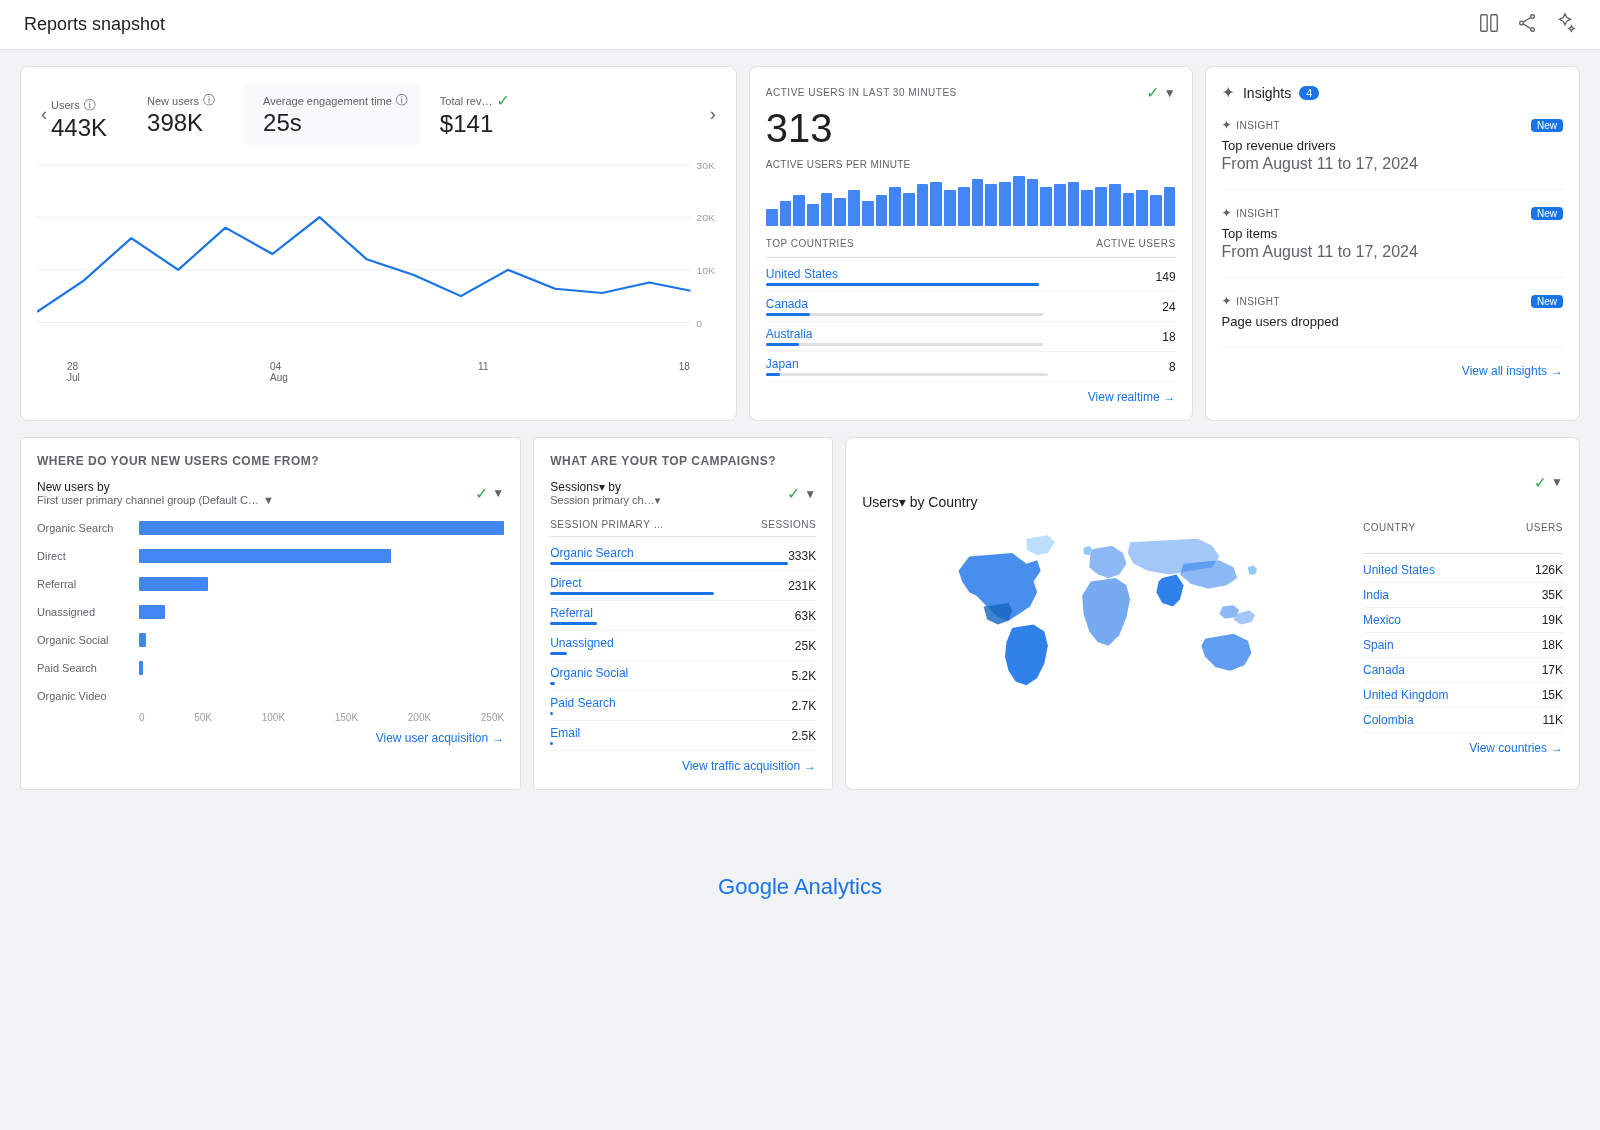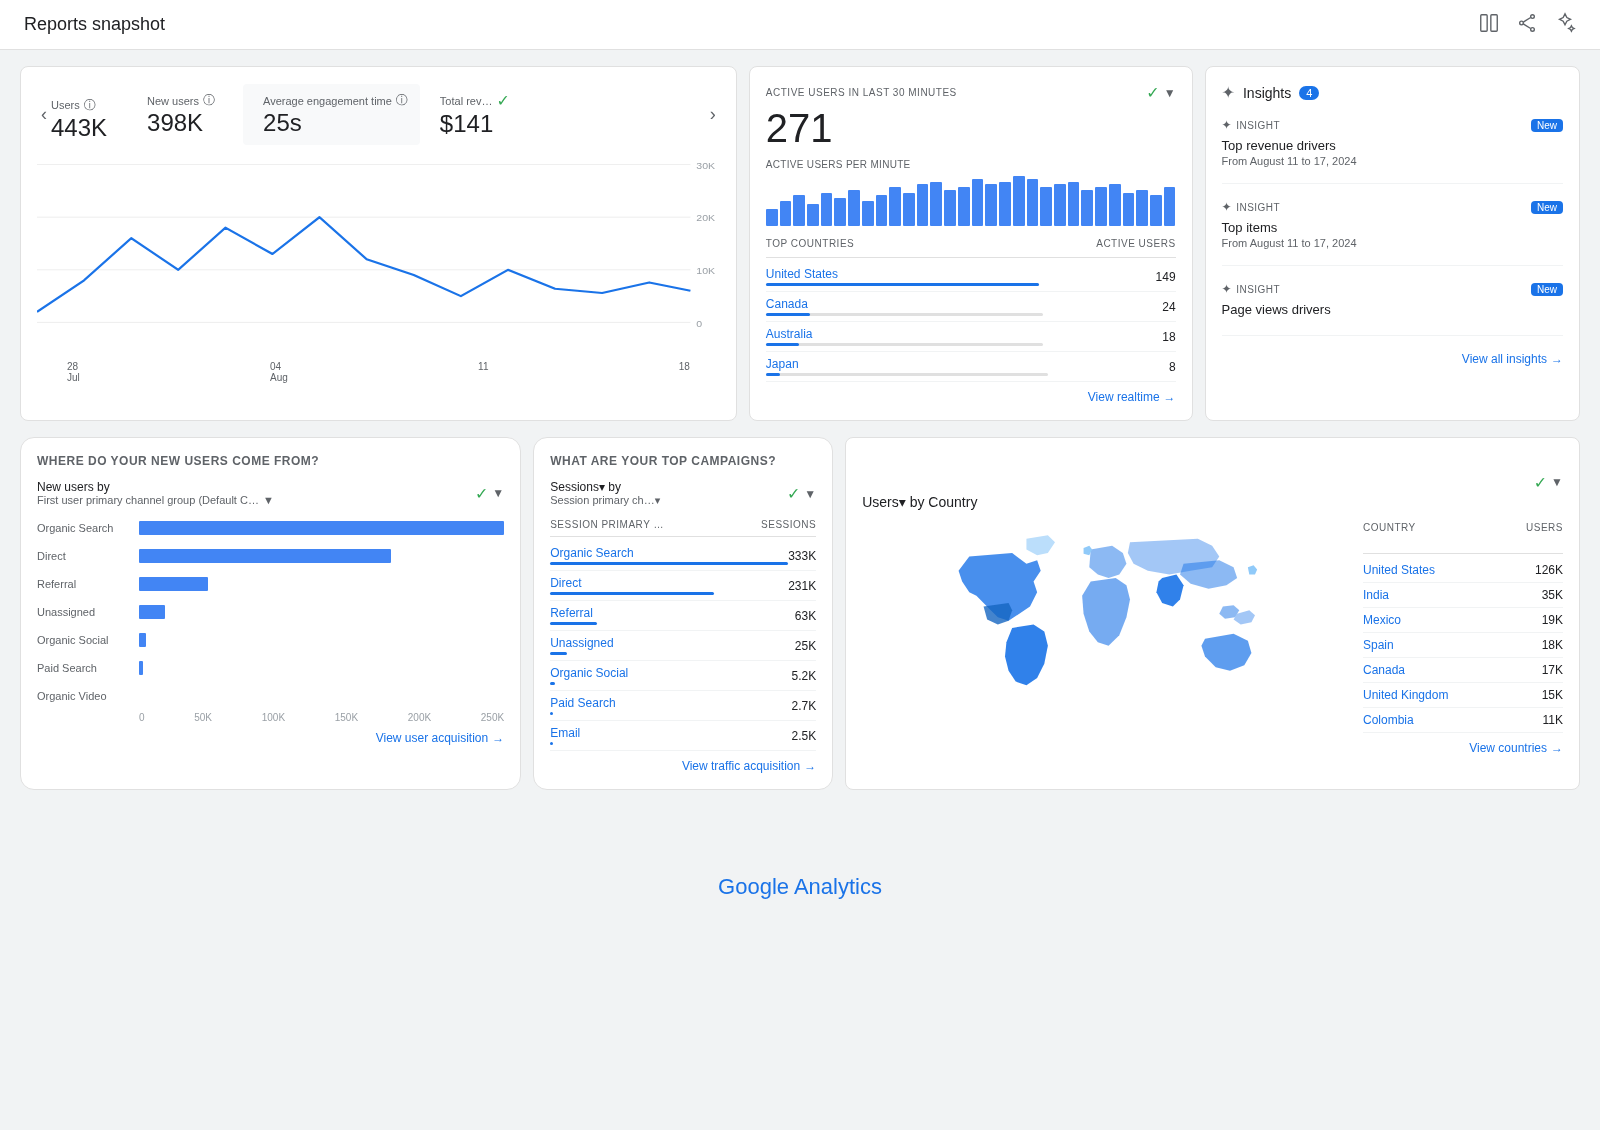--- a/index.html
+++ b/index.html
@@ -56,27 +56,27 @@
     
     .insights-card { background: #fff; border-radius: 8px; padding: 16px; flex: 1; border: 1px solid #e0e0e0; min-width: 240px; overflow-y: auto; }
     .insights-header { display: flex; align-items: center; gap: 8px; margin-bottom: 16px; }
     .insights-title { font-size: 14px; font-weight: 500; color: #202124; }
     .badge-count { background: #1a73e8; color: #fff; border-radius: 10px; font-size: 11px; padding: 1px 7px; font-weight: 500; }
     .insight-item { margin-bottom: 16px; padding-bottom: 16px; border-bottom: 1px solid #f1f3f4; }
     .insight-row { display: flex; align-items: center; justify-content: space-between; margin-bottom: 6px; }
     .insight-label { font-size: 10px; font-weight: 500; color: #5f6368; letter-spacing: 0.5px; text-transform: uppercase; display: flex; align-items: center; gap: 4px; }
     .new-badge { background: #1a73e8; color: #fff; border-radius: 4px; font-size: 10px; padding: 1px 6px; font-weight: 500; }
     .insight-title { font-size: 13px; font-weight: 500; color: #202124; margin-bottom: 2px; }
-    .insight-date { font-size: 11px; color: #5f6368; }
+    .insight-date { font-size: 16px; color: #5f6368; }
 
     
     .bottom-row { display: flex; gap: 12px; margin-bottom: 20px; }
 
     
-    .section-card { background: #fff; border-radius: 14px; padding: 16px; border: 1px solid #e0e0e0; flex: 1; min-width: 0; }
+    .section-card { background: #fff; border-radius: 4px; padding: 16px; border: 1px solid #e0e0e0; flex: 1; min-width: 0; }
     .section-title { font-size: 12px; font-weight: 600; color: #5f6368; text-transform: uppercase; letter-spacing: 0.5px; margin-bottom: 12px; }
     .hbar-chart { display: flex; gap: 12px; }
     .hbar-labels { display: flex; flex-direction: column; gap: 8px; min-width: 90px; }
     .hbar-label { font-size: 11px; color: #5f6368; height: 20px; display: flex; align-items: center; }
     .hbar-bars-area { flex: 1; position: relative; }
     .hbar-bars { display: flex; flex-direction: column; gap: 8px; }
     .hbar-bar-row { height: 20px; display: flex; align-items: center; }
     .hbar-bar { height: 14px; background: #4285f4; border-radius: 1px; }
     .hbar-axis { display: flex; justify-content: space-between; padding-top: 6px; }
     .hbar-axis-label { font-size: 10px; color: #9aa0a6; }
@@ -198,21 +198,21 @@
       </div>
 
       <div class="active-users-card">
         <div class="card-header-row">
           <span class="card-section-title">ACTIVE USERS IN LAST 30 MINUTES</span>
           <div style="display:flex;align-items:center;gap:4px;">
             <span class="check-icon">✓</span>
             <span class="dropdown-arrow">▼</span>
           </div>
         </div>
-        <div class="active-count">271</div>
+        <div class="active-count">313</div>
         <div class="per-minute-label">ACTIVE USERS PER MINUTE</div>
 
         <div class="mini-bars" id="mini-bars-container">
             <div class="mini-bar" style="height: 33.3333%;"></div>
             <div class="mini-bar" style="height: 50%;"></div>
             <div class="mini-bar" style="height: 61.1111%;"></div>
             <div class="mini-bar" style="height: 44.4444%;"></div>
             <div class="mini-bar" style="height: 66.6667%;"></div>
             <div class="mini-bar" style="height: 55.5556%;"></div>
             <div class="mini-bar" style="height: 72.2222%;"></div>
@@ -319,21 +319,21 @@
     <div class="insight-date">From August 11 to 17, 2024</div>
   </div>
             <div class="insight-item">
     <div class="insight-row">
       <div class="insight-label">
         <span style="font-size:12px;">✦</span>
         INSIGHT
       </div>
       <span class="new-badge">New</span>
     </div>
-    <div class="insight-title">Page views drivers</div>
+    <div class="insight-title">Page users dropped</div>
 
   </div>
           </div>
         <div class="view-link">
           <span>View all insights</span>
           <span>→</span>
         </div>
       </div>
     </div>
 

